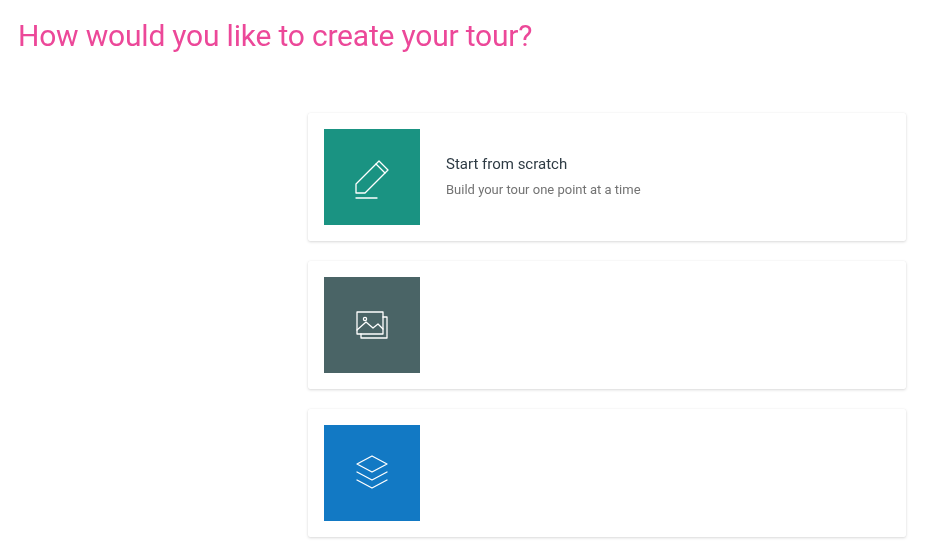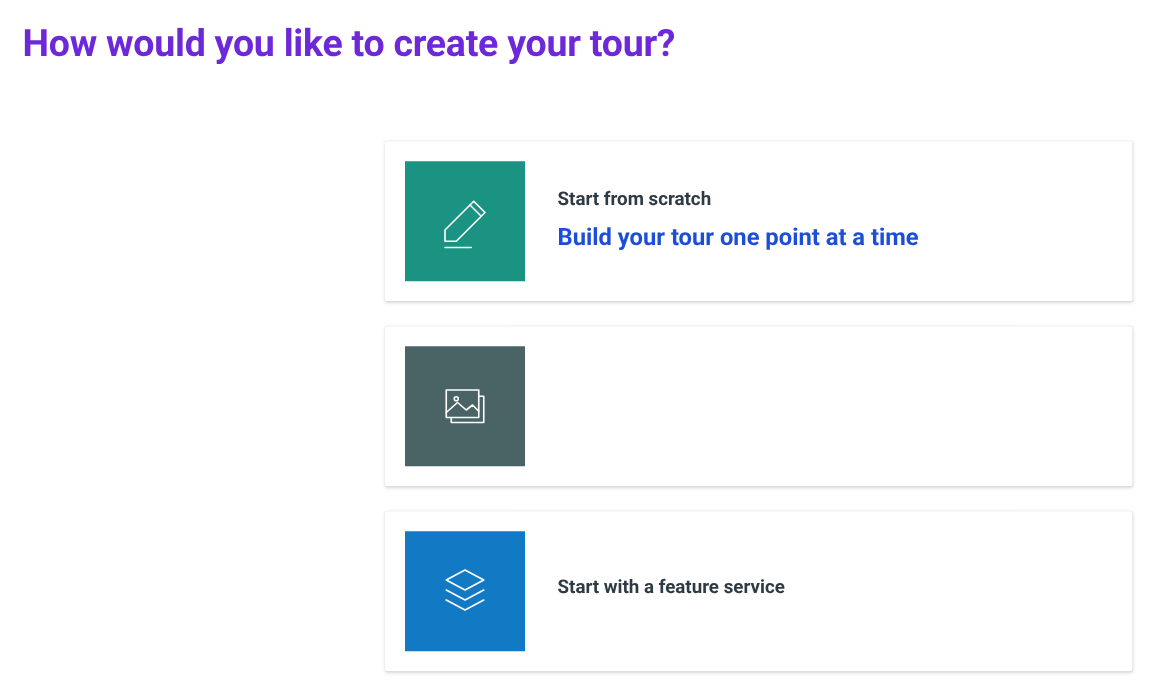--- a/index.html
+++ b/index.html
@@ -5,22 +5,22 @@
     * { margin: 0; padding: 0; box-sizing: border-box; }
     body {
       font-family: -apple-system, BlinkMacSystemFont, "Segoe UI", Roboto, Helvetica, Arial, sans-serif;
       background: #ffffff;
       width: 925px;
       height: 544px;
       overflow: hidden;
     }
     .page-title {
       font-size: 30px;
-      font-weight: 700;
-      color: #6d28d9;
+      font-weight: 400;
+      color: #ec4899;
       margin: 18px 0 16px 18px;
       letter-spacing: -0.2px;
     }
     .cards {
       margin-top: 60px;
       margin-left: 308px;
       width: 598px;
       display: flex;
       flex-direction: column;
       gap: 20px;
@@ -47,28 +47,28 @@
     .card-icon svg { display: block; }
     .icon-scratch { background: #1a9382; }
     .icon-upload  { background: #4a6466; }
     .icon-feature { background: #1279c4; }
     .card-text {
       flex: 1;
       min-width: 0;
     }
     .card-title {
       font-size: 15px;
-      font-weight: 700;
+      font-weight: 400;
       color: #2e3b44;
       margin-bottom: 8px;
     }
     .card-desc {
-      font-size: 19px;
-      font-weight: 700;
-      color: #1d4ed8;
+      font-size: 13px;
+      font-weight: 400;
+      color: #737373;
       line-height: 1.45;
     }
   </style>
 </head>
 <body>
 
 <h1 class="page-title">How would you like to create your tour?</h1>
 
 <div class="cards">
 
@@ -99,17 +99,16 @@
 
   <div class="card">
     <div class="card-icon icon-feature">
       <svg width="46" height="46" viewBox="0 0 46 46" fill="none" stroke="#ffffff" stroke-width="1.3" stroke-linecap="round" stroke-linejoin="round">
         <polygon points="23,6 38,14 23,22 8,14"></polygon>
         <polyline points="8,22 23,30 38,22"></polyline>
         <polyline points="8,30 23,38 38,30"></polyline>
       </svg>
     </div>
     <div class="card-text">
-      <div class="card-title">Start with a feature service</div>
     </div>
   </div>
 
 </div>
 
 </body></html>

